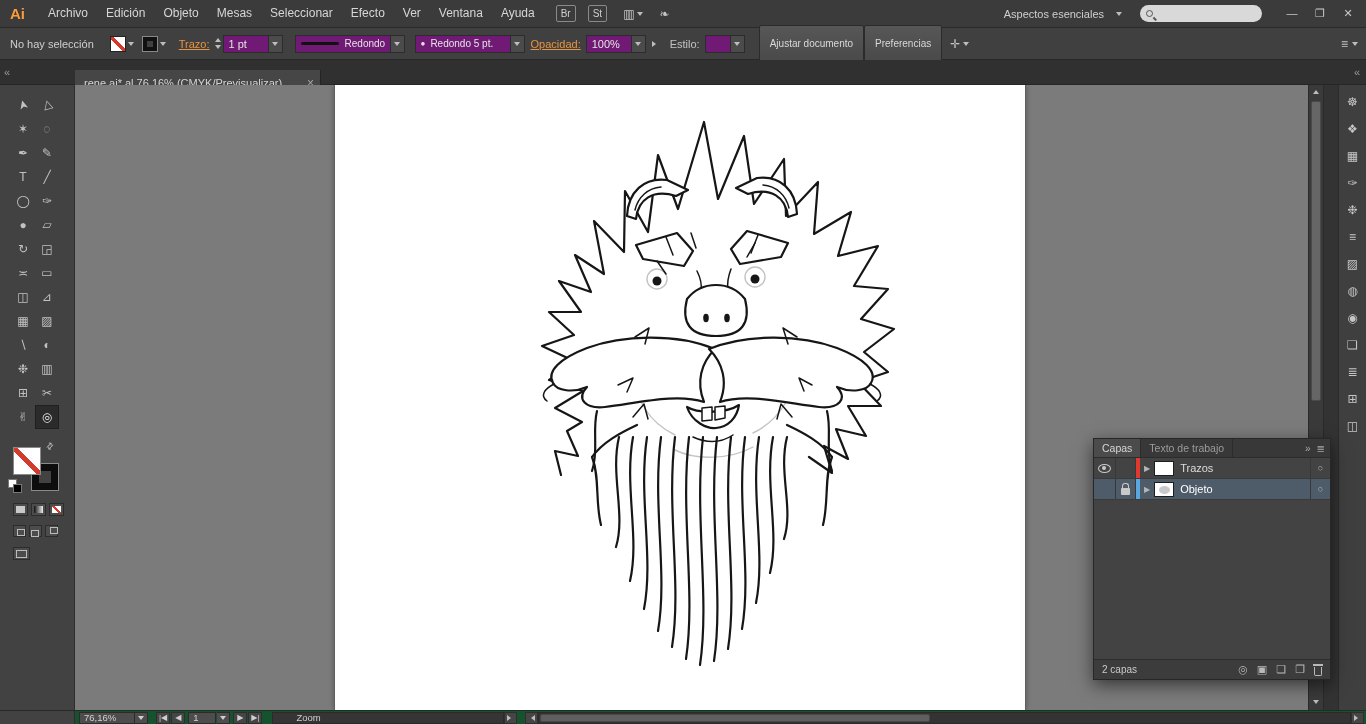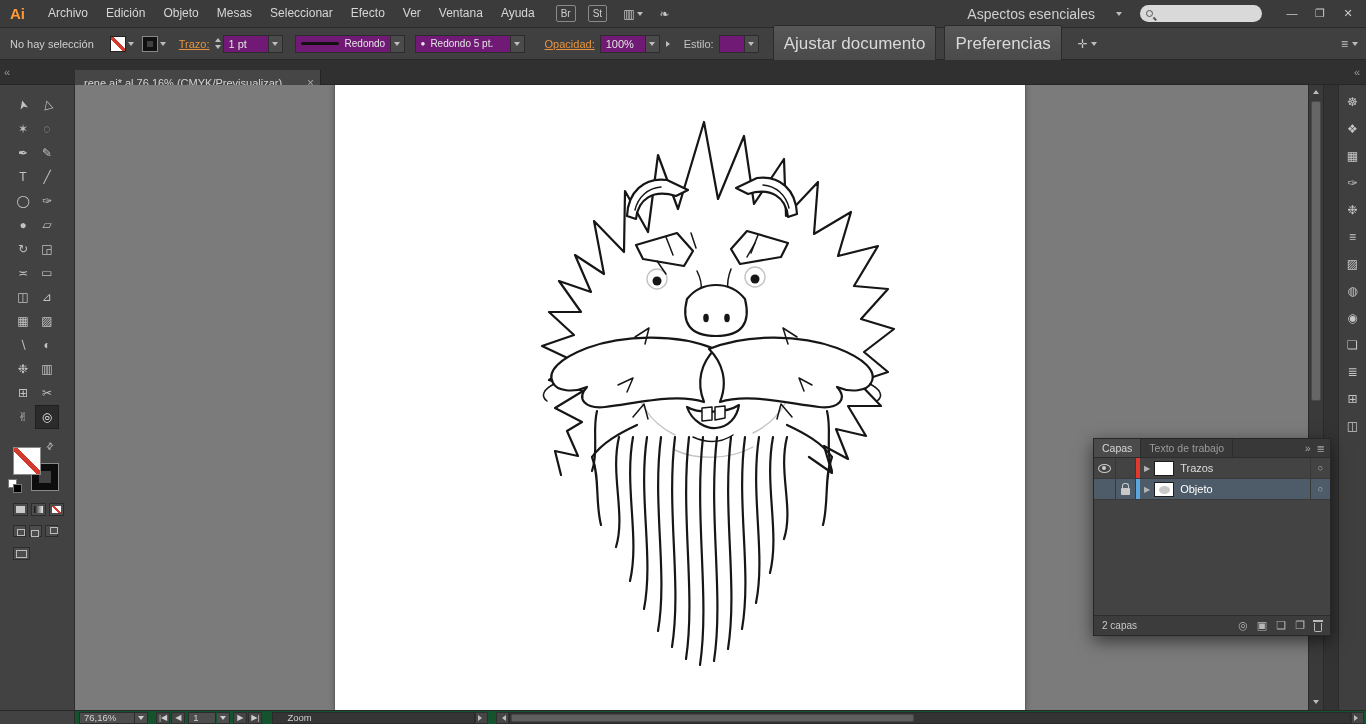--- a/index.html
+++ b/index.html
@@ -4,21 +4,21 @@
 <style>
   *{margin:0;padding:0;box-sizing:border-box;font-family:"Liberation Sans","DejaVu Sans",sans-serif;-webkit-user-select:none;user-select:none}
   html,body{width:1366px;height:724px;overflow:hidden;background:#333}
   
   .menubar{height:28px;background:#3b3b3b;border-bottom:1px solid #2a2a2a;display:flex;align-items:center;color:#d6d6d6;font-size:12px;position:relative}
   .ai-logo{color:#ff9a38;font-weight:bold;font-size:15px;margin:0 14px 0 10px}
   .menu-item{padding:0 9px;line-height:27px;cursor:default}
   .mini-btn{font-size:10px;border:1px solid #8a8a8a;padding:2px 4px;margin-left:12px;border-radius:2px;color:#cfcfcf}
   .mini-icon{margin-left:16px;color:#c6c6c6;font-size:12px;display:flex;align-items:center;gap:3px}
   .spacer{flex:1}
-  .workspace{display:flex;align-items:center;gap:21px;margin-right:18px;color:#cfcfcf;font-size:14px}
+  .workspace{display:flex;align-items:center;gap:12px;margin-right:18px;color:#cfcfcf;font-size:11px}
   .cd{width:0;height:0;border:3.5px solid transparent;border-top:4.5px solid #bdbdbd;margin-top:4px}
   .cu{width:0;height:0;border:3.5px solid transparent;border-bottom:4.5px solid #bdbdbd;margin-bottom:4px}
   .cr{width:0;height:0;border:3.5px solid transparent;border-left:4.5px solid #bdbdbd;margin-left:4px}
   .clf{width:0;height:0;border:3.5px solid transparent;border-right:4.5px solid #bdbdbd;margin-right:4px}
   .searchbox{width:122px;height:17px;background:#d9d9d9;border-radius:9px;display:flex;align-items:center;padding:0 6px;margin-right:16px}
   .mag{width:7px;height:7px;border:1.5px solid #555;border-radius:50%;position:relative;flex:none}
   .mag::after{content:"";position:absolute;width:4px;height:1.5px;background:#555;transform:rotate(45deg);left:6px;top:7px}
   .searchbox input{border:none;outline:none;background:transparent;width:90px;font-size:11px;color:#333;margin-left:6px}
   .winbtns{display:flex;margin-right:4px}
   .winbtn{width:28px;text-align:center;color:#c9c9c9;font-size:11px;line-height:27px}
@@ -31,21 +31,21 @@
   .combo{display:flex;align-items:center;gap:2px;margin-right:8px}
   .olab{color:#e8943f;text-decoration:underline;font-size:11px;margin:0 5px;white-space:nowrap}
   .glab{color:#c3c3c3;font-size:11px;margin:0 5px;white-space:nowrap}
   .fld{height:18px;background:#701a75;border:1px solid #2c2c2c;color:#e4e4e4;font-size:11px;display:flex;align-items:center;padding:0 5px;white-space:nowrap}
   .dbtn{width:14px;height:18px;background:#4b4b4b;border:1px solid #2c2c2c;border-left:none;display:flex;align-items:center;justify-content:center}
   .step{display:flex;flex-direction:column;gap:3px;margin-right:2px}
   .step i{width:0;height:0;border:3px solid transparent;display:block}
   .step .u{border-bottom:4px solid #bdbdbd}
   .step .d{border-top:4px solid #bdbdbd}
   .lineprev{width:38px;height:3px;background:#111;border-radius:2px;margin-right:6px;flex:none}
-  .btn{height:20px;padding:18px 10px;background:linear-gradient(#575757,#494949);border:1px solid #2b2b2b;border-radius:2px;color:#d9d9d9;font-size:17px;display:flex;align-items:center;margin-right:8px;white-space:nowrap}
+  .btn{height:20px;padding:18px 10px;background:linear-gradient(#575757,#494949);border:1px solid #2b2b2b;border-radius:2px;color:#d9d9d9;font-size:10px;display:flex;align-items:center;margin-right:0;white-space:nowrap}
   .cb-right{position:absolute;right:8px;display:flex;align-items:center;gap:4px;color:#c6c6c6;font-size:12px}
   
   .tabbar{height:25px;background:#303030;border-bottom:1px solid #262626;position:relative;display:flex;align-items:flex-end}
   .collapse{position:absolute;top:5px;font-size:11px;color:#9a9a9a;line-height:14px}
   .collapse.l{left:4px}.collapse.r{right:6px}
   .doctab{position:absolute;left:75px;top:10px;height:25px;width:246px;background:#464646;border-right:1px solid #242424;display:flex;align-items:center;color:#d5d5d5;font-size:11px;padding:0 20px 0 9px}
   .doctab .x{position:absolute;right:6px;color:#a5a5a5;font-size:12px}
   
   .main{height:625px;display:flex;position:relative}
   .toolbar{width:75px;background:#424242;border-right:1px solid #2d2d2d;position:relative;flex:none}
@@ -81,21 +81,21 @@
   
   .vscroll{position:absolute;right:0;top:0;bottom:0;width:15px;background:#3a3a3a;border-left:1px solid #2b2b2b}
   .vs-up{height:14px;display:flex;align-items:center;justify-content:center}
   .vs-thumb{position:absolute;left:2px;right:2px;top:16px;height:300px;background:#666;border:1px solid #4a4a4a;border-radius:2px}
   .vs-down{position:absolute;bottom:0;left:0;right:0;height:14px;display:flex;align-items:center;justify-content:center}
   .gapstrip{width:15px;background:#333;border-left:1px solid #2a2a2a;flex:none}
   
   .dock{width:28px;background:#3f3f3f;border-left:1px solid #2b2b2b;flex:none;padding-top:6px}
   .dock-icon{height:22px;margin:0 0 5px;display:flex;align-items:center;justify-content:center;color:#c6c6c6;font-size:12px}
   
-  .layers{position:absolute;left:1093px;top:353px;width:238px;height:198px;background:#434343;border:1px solid #272727;box-shadow:0 5px 16px rgba(0,0,0,.55);z-index:40;display:flex;flex-direction:column}
+  .layers{position:absolute;left:1093px;top:353px;width:238px;height:242px;background:#434343;border:1px solid #272727;box-shadow:0 5px 16px rgba(0,0,0,.55);z-index:40;display:flex;flex-direction:column}
   .lp-head{height:19px;background:#383838;border-bottom:1px solid #2c2c2c;display:flex;align-items:stretch;font-size:10.5px}
   .lp-tab{padding:0 8px;line-height:18px;color:#d6d6d6;background:#4b4b4b;border-right:1px solid #2c2c2c}
   .lp-tab.inactive{background:transparent;color:#9b9b9b}
   .lp-hicons{margin-left:auto;display:flex;align-items:center;gap:6px;padding-right:5px;color:#aaa;font-size:10px}
   .lp-row{height:21px;display:flex;align-items:center;border-bottom:1px solid #3a3a3a;font-size:11px;color:#dcdcdc}
   .lp-row.sel{background:#4e5c69;color:#fff}
   .lc-vis,.lc-lock{width:22px;height:100%;border-right:1px solid #383838;display:flex;align-items:center;justify-content:center;flex:none}
   .lc-lock{width:20px}
   .stripe{width:4px;height:100%;flex:none}
   .lp-tri{color:#b5b5b5;font-size:8px;margin:0 4px}
@@ -113,21 +113,21 @@
   .lock::before{content:"";position:absolute;left:1px;top:-5px;width:5px;height:5px;border:1.5px solid #c9c9c9;border-bottom:none;border-radius:3px 3px 0 0}
   .trash{position:relative;width:8px;height:9px;border:1px solid #b9b9b9;border-top:none;border-radius:0 0 2px 2px;margin-top:3px}
   .trash::before{content:"";position:absolute;left:-2px;top:-3px;width:10px;height:2px;background:#b9b9b9}
   
   .statusbar{height:14px;background:#14532d;border-top:1px solid #282828;display:flex;align-items:center;font-size:9.5px;color:#d2d2d2}
   .sb-corner{width:75px;height:100%;background:#424242;border-right:1px solid #2d2d2d;flex:none}
   .sb-fld{height:12px;background:#4d4d4d;border:1px solid #2b2b2b;display:flex;align-items:center;padding:0 4px;margin-left:4px}
   .sb-dbtn{width:13px;height:12px;background:#4d4d4d;border:1px solid #2b2b2b;border-left:none;display:flex;align-items:center;justify-content:center}
   .sb-nav{display:flex;align-items:center;margin-left:8px;gap:1px}
   .sb-nbtn{height:12px;min-width:14px;padding:0 2px;display:flex;align-items:center;justify-content:center;color:#cfcfcf;font-size:8px;background:#454545;border:1px solid #2e2e2e}
-  .sb-well{width:203px;height:12px;background:#353535;border:1px solid #2a2a2a;display:flex;align-items:center;padding:0 14px;margin-left:10px;color:#cfcfcf}
+  .sb-well{width:232px;height:12px;background:#353535;border:1px solid #2a2a2a;display:flex;align-items:center;padding:0 23px;margin-left:10px;color:#cfcfcf}
   .sb-wbtn{width:13px;height:12px;background:#454545;border:1px solid #2e2e2e;display:flex;align-items:center;justify-content:center}
   .hscroll{flex:1;height:12px;margin:0 2px 0 8px;display:flex;align-items:center}
   .hs-track{flex:1;height:12px;background:#333;border:1px solid #2a2a2a;position:relative}
   .hs-thumb{position:absolute;left:1px;top:1px;height:8px;width:48%;background:#5f5f5f;border:1px solid #474747;border-radius:2px}
   .cdm{border-top-color:#cfcfcf;border-width:3px;border-top-width:4px;margin-top:3px}
 </style>
 </head>
 <body>
 
 <div class="menubar">
@@ -190,21 +190,21 @@
   <span class="dbtn">
       <span class="cd"></span>
     </span>
   <span class="fld" style="margin-left:10px;width:96px">
       <span style="font-size:8px;margin-right:5px">●</span>
       <span style="font-size:10px">Redondo 5 pt.</span>
     </span>
   <span class="dbtn">
       <span class="cd"></span>
     </span>
-  <span class="olab" style="margin-left:20px">Opacidad:</span>
+  <span class="olab" style="margin-left:6px">Opacidad:</span>
   <span class="fld" style="width:46px">100%</span>
   <span class="dbtn">
       <span class="cd"></span>
     </span>
   <span class="cr" style="margin:0 6px"></span>
   <span class="glab">Estilo:</span>
   <span class="fld" style="width:26px"></span>
   <span class="dbtn" style="margin-right:14px">
       <span class="cd"></span>
     </span>

